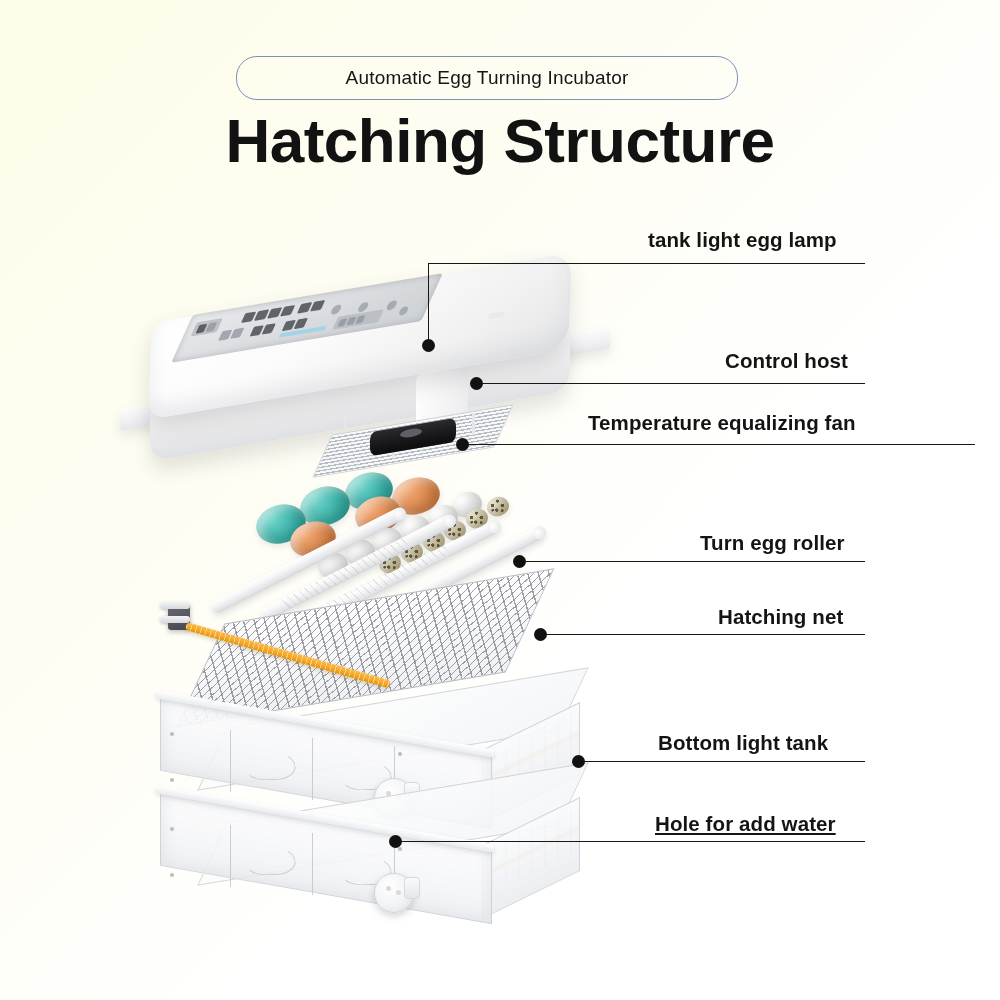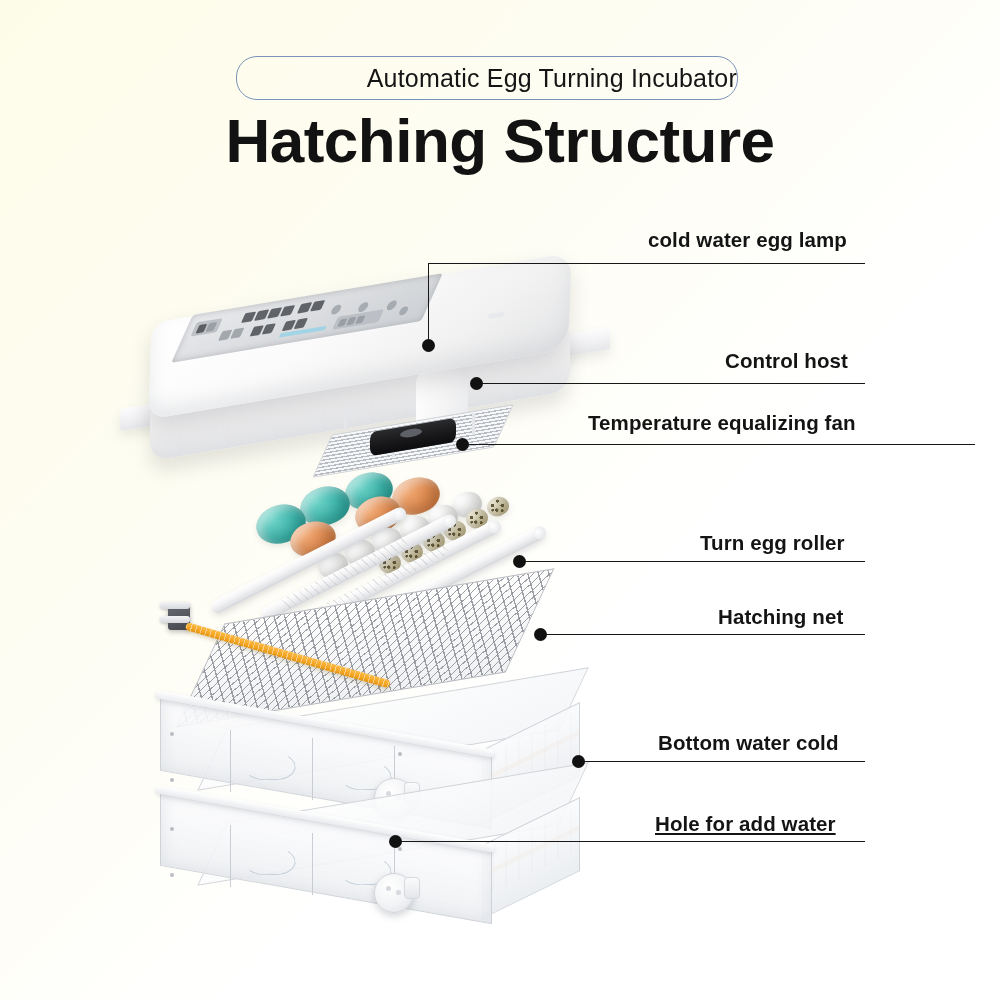--- a/index.html
+++ b/index.html
@@ -7,22 +7,22 @@
     width:1000px;height:1000px;overflow:hidden;
     font-family:"Liberation Sans", sans-serif;
     background:linear-gradient(135deg,#fdfce9 0%,#fefdf2 32%,#ffffff 62%,#ffffff 100%);
   }
   .stage{position:relative;width:1000px;height:1000px;}
 
   
   .pill{
     position:absolute;left:236px;top:56px;width:500px;height:42px;
     border:1.6px solid #7a93b8;border-radius:21px;
-    display:flex;align-items:center;justify-content:flex-end;
-    font-size:25px;color:#151515;letter-spacing:.2px;background:transparent;
+    display:flex;align-items:center;justify-content:center;
+    font-size:19px;color:#151515;letter-spacing:.2px;background:transparent;
   }
   .bigtitle{
     position:absolute;left:0;top:105px;width:1000px;text-align:center;
     font-size:62px;font-weight:bold;color:#121212;letter-spacing:-.5px;
     font-family:"Liberation Sans", sans-serif;
   }
 
   
   .callout{position:absolute;}
   .c-label{
@@ -368,21 +368,21 @@
     <div class="tank-curve" style="left:90px;top:52px;"></div>
     <div class="tank-curve" style="left:186px;top:62px;"></div>
     <div class="tank-screw" style="left:18px;top:32px;"></div>
     <div class="tank-screw" style="left:18px;top:78px;"></div>
     <div class="tank-screw" style="left:246px;top:52px;"></div>
     <div class="tank-cap" style="left:222px;top:78px;"></div>
     <div class="tank-nub" style="left:252px;top:82px;"></div>
   </div>
 
   <div class="callout">
-    <div class="c-label" style="left:648px;top:228px;">cold water egg lamp</div>
+    <div class="c-label" style="left:648px;top:228px;">tank light egg lamp</div>
     <div class="c-hline" style="left:428px;top:263px;width:437px;"></div>
     <div class="c-vline" style="left:428px;top:263px;height:82px;"></div>
     <div class="c-dot" style="left:422px;top:339px;"></div>
   </div>
 
   <div class="callout">
     <div class="c-label" style="left:725px;top:349px;">Control host</div>
     <div class="c-hline" style="left:476px;top:383px;width:389px;"></div>
     <div class="c-dot" style="left:470px;top:377px;"></div>
   </div>
@@ -399,21 +399,21 @@
     <div class="c-dot" style="left:513px;top:555px;"></div>
   </div>
 
   <div class="callout">
     <div class="c-label" style="left:718px;top:605px;">Hatching net</div>
     <div class="c-hline" style="left:540px;top:634px;width:325px;"></div>
     <div class="c-dot" style="left:534px;top:628px;"></div>
   </div>
 
   <div class="callout">
-    <div class="c-label" style="left:658px;top:731px;">Bottom water cold</div>
+    <div class="c-label" style="left:658px;top:731px;">Bottom light tank</div>
     <div class="c-hline" style="left:578px;top:761px;width:287px;"></div>
     <div class="c-dot" style="left:572px;top:755px;"></div>
   </div>
 
   <div class="callout">
     <div class="c-label" style="left:655px;top:812px;text-decoration:underline;">Hole for add water</div>
     <div class="c-hline" style="left:395px;top:841px;width:470px;"></div>
     <div class="c-dot" style="left:389px;top:835px;"></div>
   </div>
 

